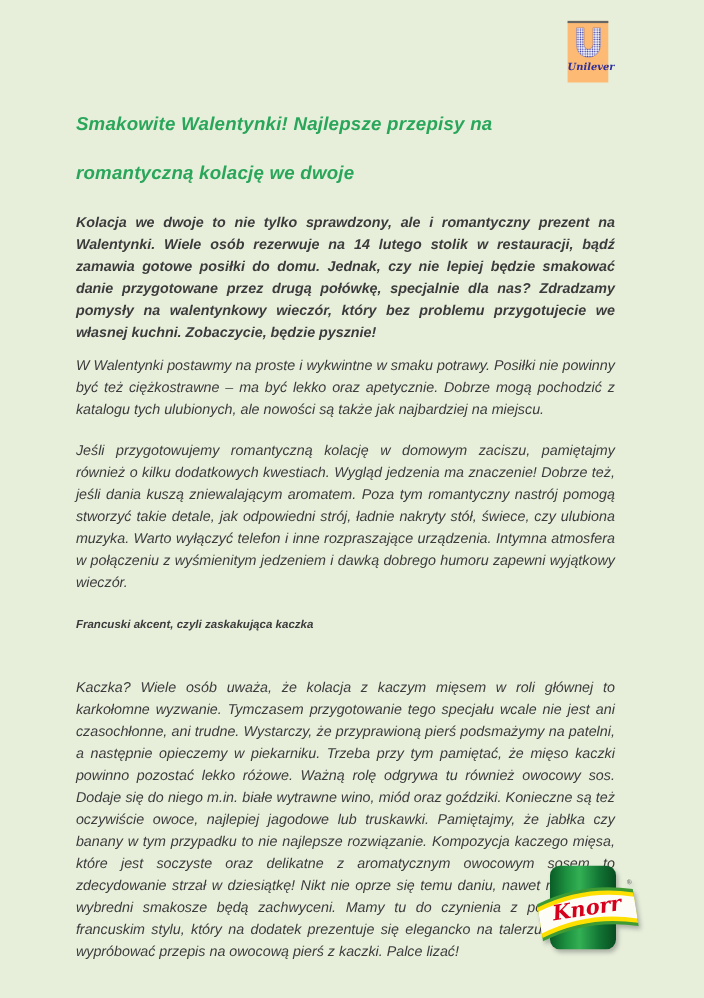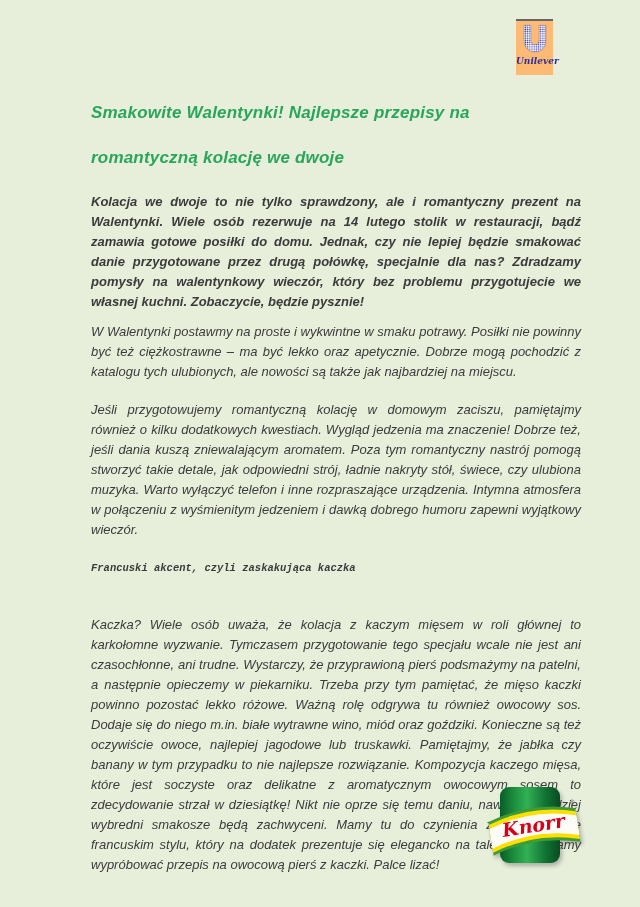--- a/index.html
+++ b/index.html
@@ -8,21 +8,21 @@
     background: #e7efdb;
     font-family: "Liberation Sans", sans-serif;
     color: #3b3b3b;
     overflow: hidden;
     position: relative;
   }
   .page { position: relative; width: 640px; height: 907px; }
 
   .content {
     position: absolute;
-    left: 91px; top: 0;
+    left: 69px; top: 0;
     width: 490px;
   }
 
   h1.title {
     margin: 90px 0 0 0;
     max-width: 430px;
     font-size: 17px;
     line-height: 45px;
     font-weight: bold;
     font-style: italic;
@@ -41,21 +41,20 @@
   p.lead { font-weight: bold; margin-top: 12px; }
   p.p2 { margin-top: 10px; }
   p.p3 { margin-top: 18px; }
   h2.subheading {
     margin: 18px 0 0 0;
     font-style: italic;
     font-weight: bold;
     font-size: 10.5px;
     line-height: 20px;
     color: #3b3b3b;
-    font-family: Liberation Mono, monospace;
   }
   p.p4 { margin-top: 37px; }
 
   
   .unilever-logo {
     position: absolute;
     left: 516px; top: 19px;
     width: 37px; height: 56px;
     background: #fdba74;
     border-top: 2px solid #666666;

